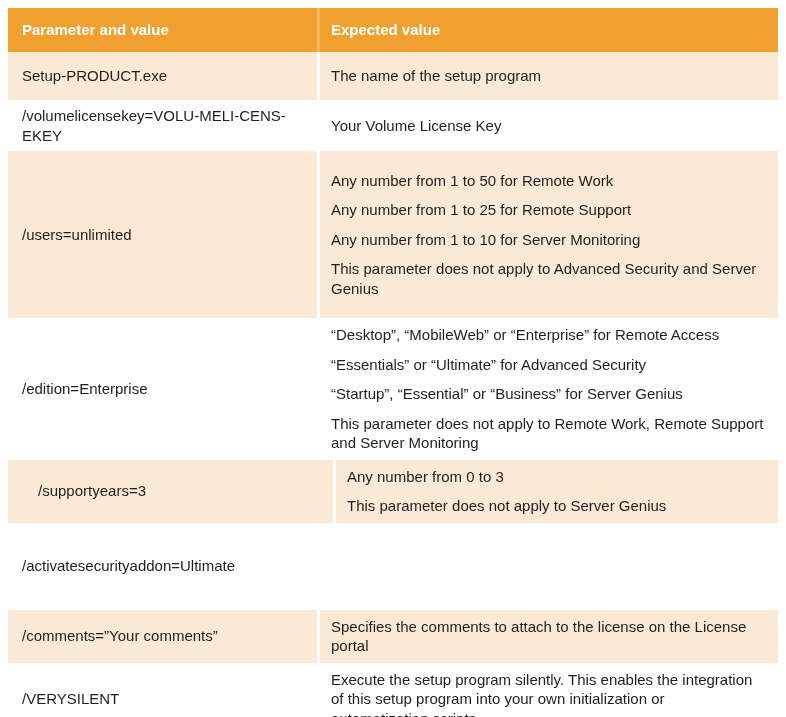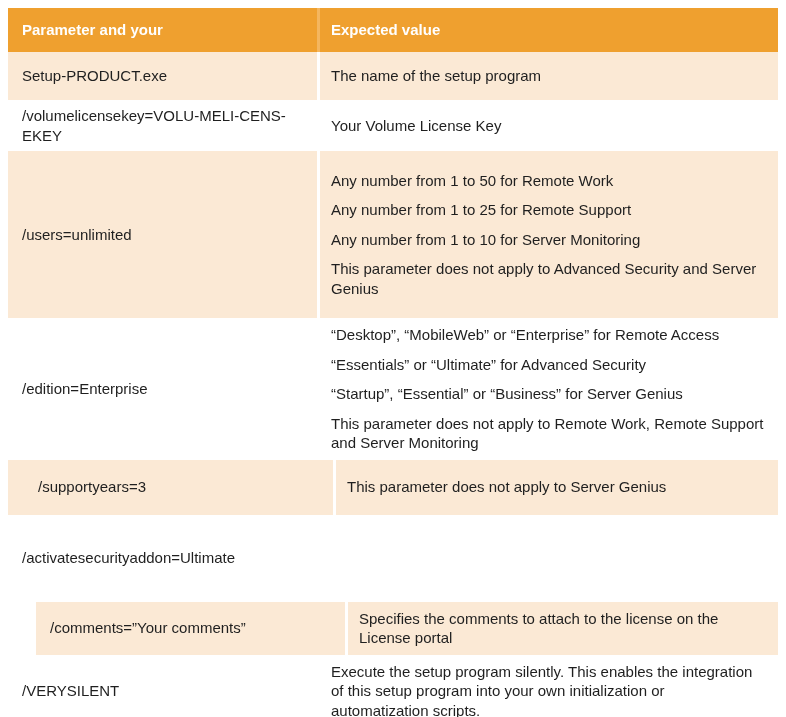--- a/index.html
+++ b/index.html
@@ -50,32 +50,32 @@
   .cream { background: #fbe9d5; }
   .white { background: #ffffff; }
   .cream .gap, .white .gap { background: #ffffff; }
 
   .h-r1 { min-height: 48px; }
   .h-r2 { min-height: 48px; }
   .h-r3 { min-height: 167px; }
   .h-r4 { min-height: 140px; }
   .h-r5 { min-height: 55px; padding-left: 16px; }
   .h-r6 { min-height: 87px; }
-  .h-r7 { min-height: 46px; margin-left: 28px; }
+  .h-r7 { min-height: 46px; }
   .h-r8 { min-height: 69px; }
 </style>
 </head>
 <body>
 
 <div class="page">
   <div class="param-table">
 
     <div class="row header-row">
       <div class="cell param">
-        <p>Parameter and your</p>
+        <p>Parameter and value</p>
       </div>
       <div class="gap"></div>
       <div class="cell expected">
         <p>Expected value</p>
       </div>
     </div>
 
     <div class="row cream h-r1">
       <div class="cell param">
         <p>Setup-PRODUCT.exe</p>
@@ -121,20 +121,21 @@
         <p>This parameter does not apply to Remote Work, Remote Support and Server Monitoring</p>
       </div>
     </div>
 
     <div class="row cream h-r5">
       <div class="cell param">
         <p>/supportyears=3</p>
       </div>
       <div class="gap"></div>
       <div class="cell expected spaced">
+        <p>Any number from 0 to 3</p>
         <p>This parameter does not apply to Server Genius</p>
       </div>
     </div>
 
     <div class="row white h-r6">
       <div class="cell param">
         <p>/activatesecurityaddon=Ultimate</p>
       </div>
       <div class="gap"></div>
     </div>

